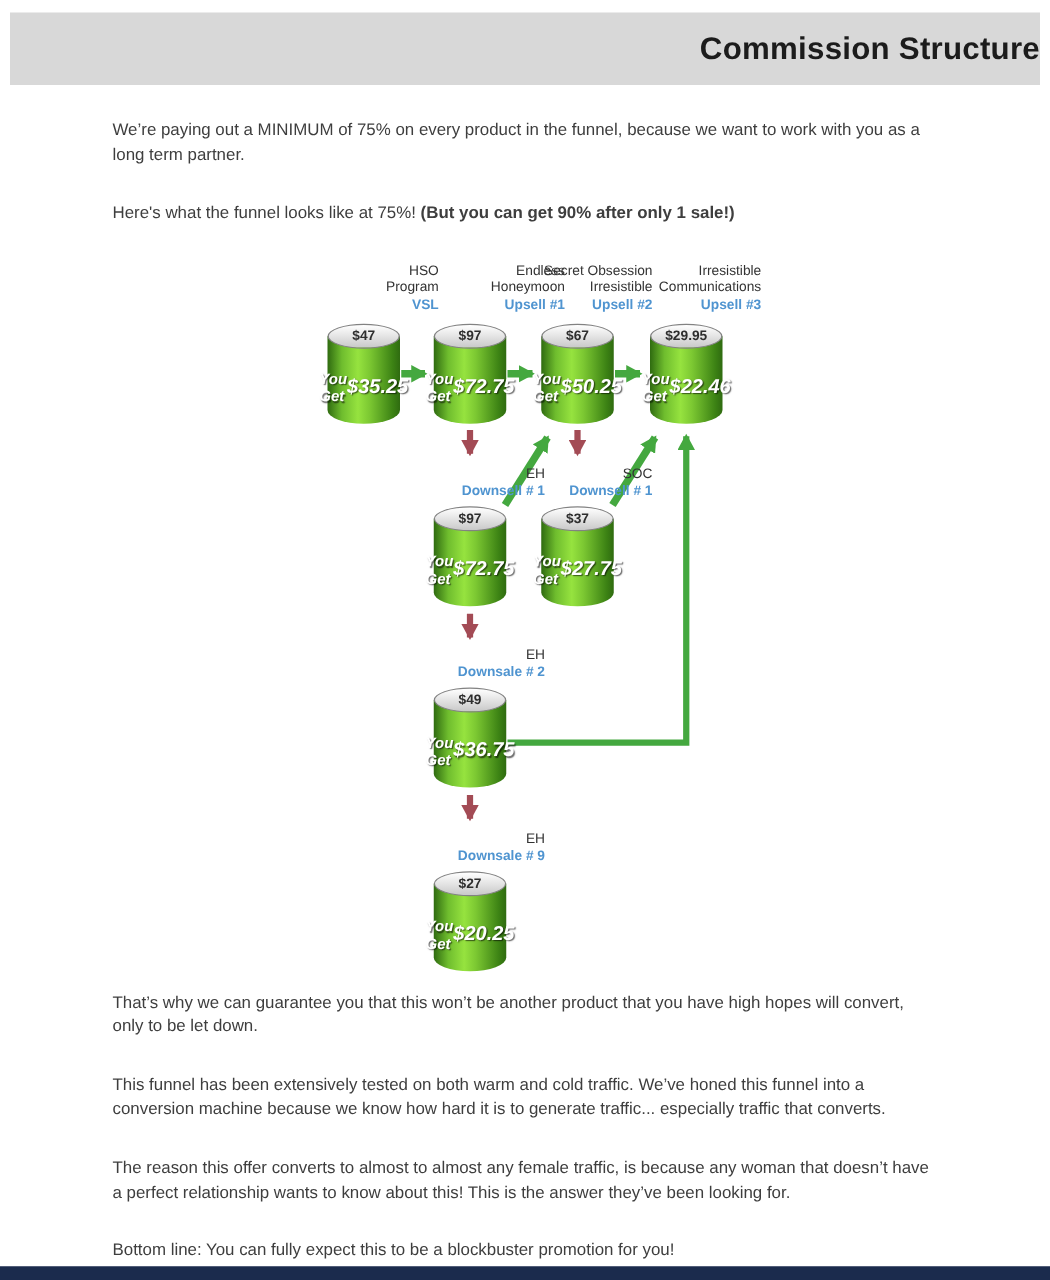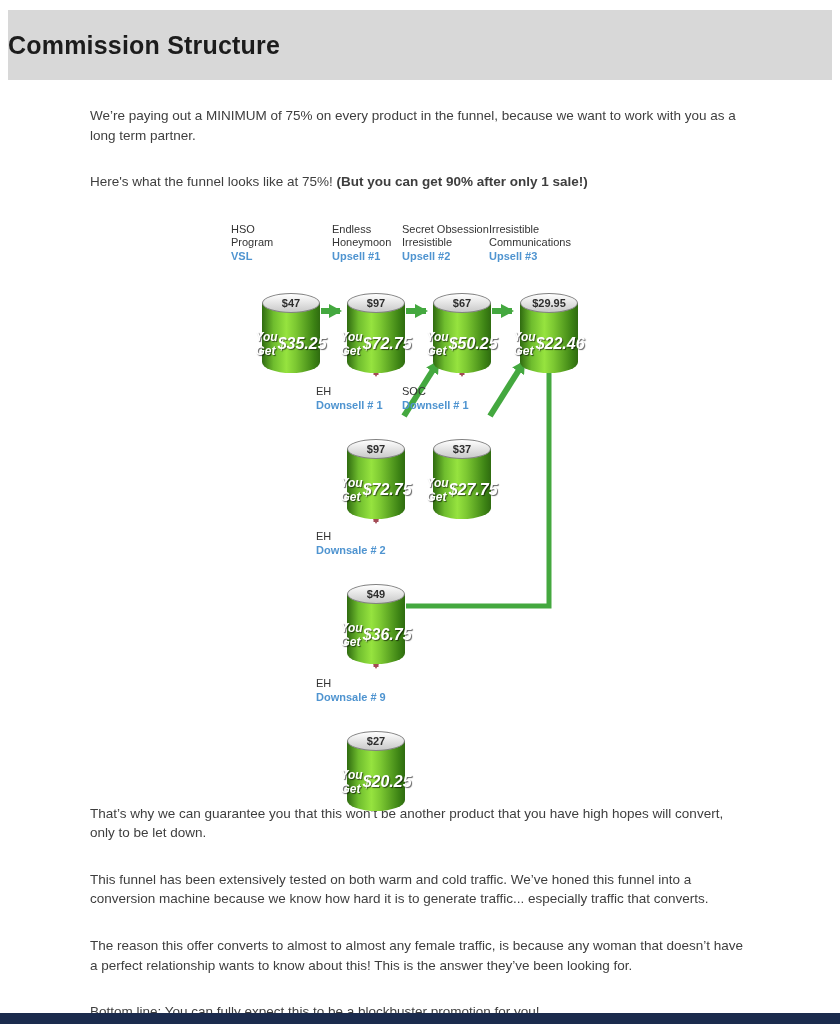--- a/index.html
+++ b/index.html
@@ -7,37 +7,37 @@
     --arrow-green:#44a83f;
     --arrow-red:#a34b55;
     --tag-blue:#4f94d0;
     --footer-navy:#1b2b4d;
   }
   *{box-sizing:border-box;}
   html,body{margin:0;padding:0;background:#fff;}
   body{font-family:"Liberation Sans","DejaVu Sans",sans-serif;color:#3e3e3e;}
   .page{position:relative;width:840px;height:1024px;margin:0 auto;background:#fff;overflow:hidden;}
 
-  .banner{margin:10px 8px 0;height:70px;background:var(--banner-gray);
-          display:flex;align-items:center;justify-content:flex-start;}
+  .banner{margin:10px 8px 0;height:58px;background:var(--banner-gray);
+          display:flex;align-items:center;justify-content:flex-end;}
   .banner h1{margin:0;font-size:25px;font-weight:bold;color:#1c1c1c;letter-spacing:.2px;}
 
   .content{padding:0 90px;font-size:13.5px;line-height:1.45;}
   .content-top{padding-top:26px;}
   .content p{margin:0 0 27px;}
 
   
   .diagram{position:relative;width:840px;height:585px;margin-top:27px;}
   .diagram svg.arrows{position:absolute;left:0;top:0;width:840px;height:585px;}
 
-  .node-label{position:absolute;width:120px;text-align:left;font-size:11px;line-height:1.18;color:#333;}
+  .node-label{position:absolute;width:120px;text-align:right;font-size:11px;line-height:1.18;color:#333;}
   .node-name{white-space:pre-line;}
   .node-tag{color:var(--tag-blue);font-weight:bold;margin-top:1px;}
 
-  .cyl{position:absolute;width:58px;height:80px;margin-top:22px;}
+  .cyl{position:absolute;width:58px;height:80px;}
   .cyl-cap{position:absolute;left:0;top:0;width:58px;height:20px;border-radius:50%;
            background:linear-gradient(#ffffff,#c9c9c9);border:1px solid #828282;
            display:flex;align-items:center;justify-content:center;
            font-size:11px;font-weight:bold;color:#2e2e2e;z-index:2;}
   .cyl-body{position:absolute;left:0;top:10px;right:0;bottom:0;z-index:1;
             background:linear-gradient(90deg,#2f6b10 0%,#6fbd2e 20%,#96e33f 42%,#7cc832 58%,#3c8214 90%,#2f6b10 100%);
             border-radius:0 0 29px 29px / 0 0 11px 11px;
             display:flex;flex-direction:row;align-items:center;justify-content:center;
             padding-top:12px;}
   .you-get{color:#fff;font-weight:bold;font-style:italic;font-size:12px;

